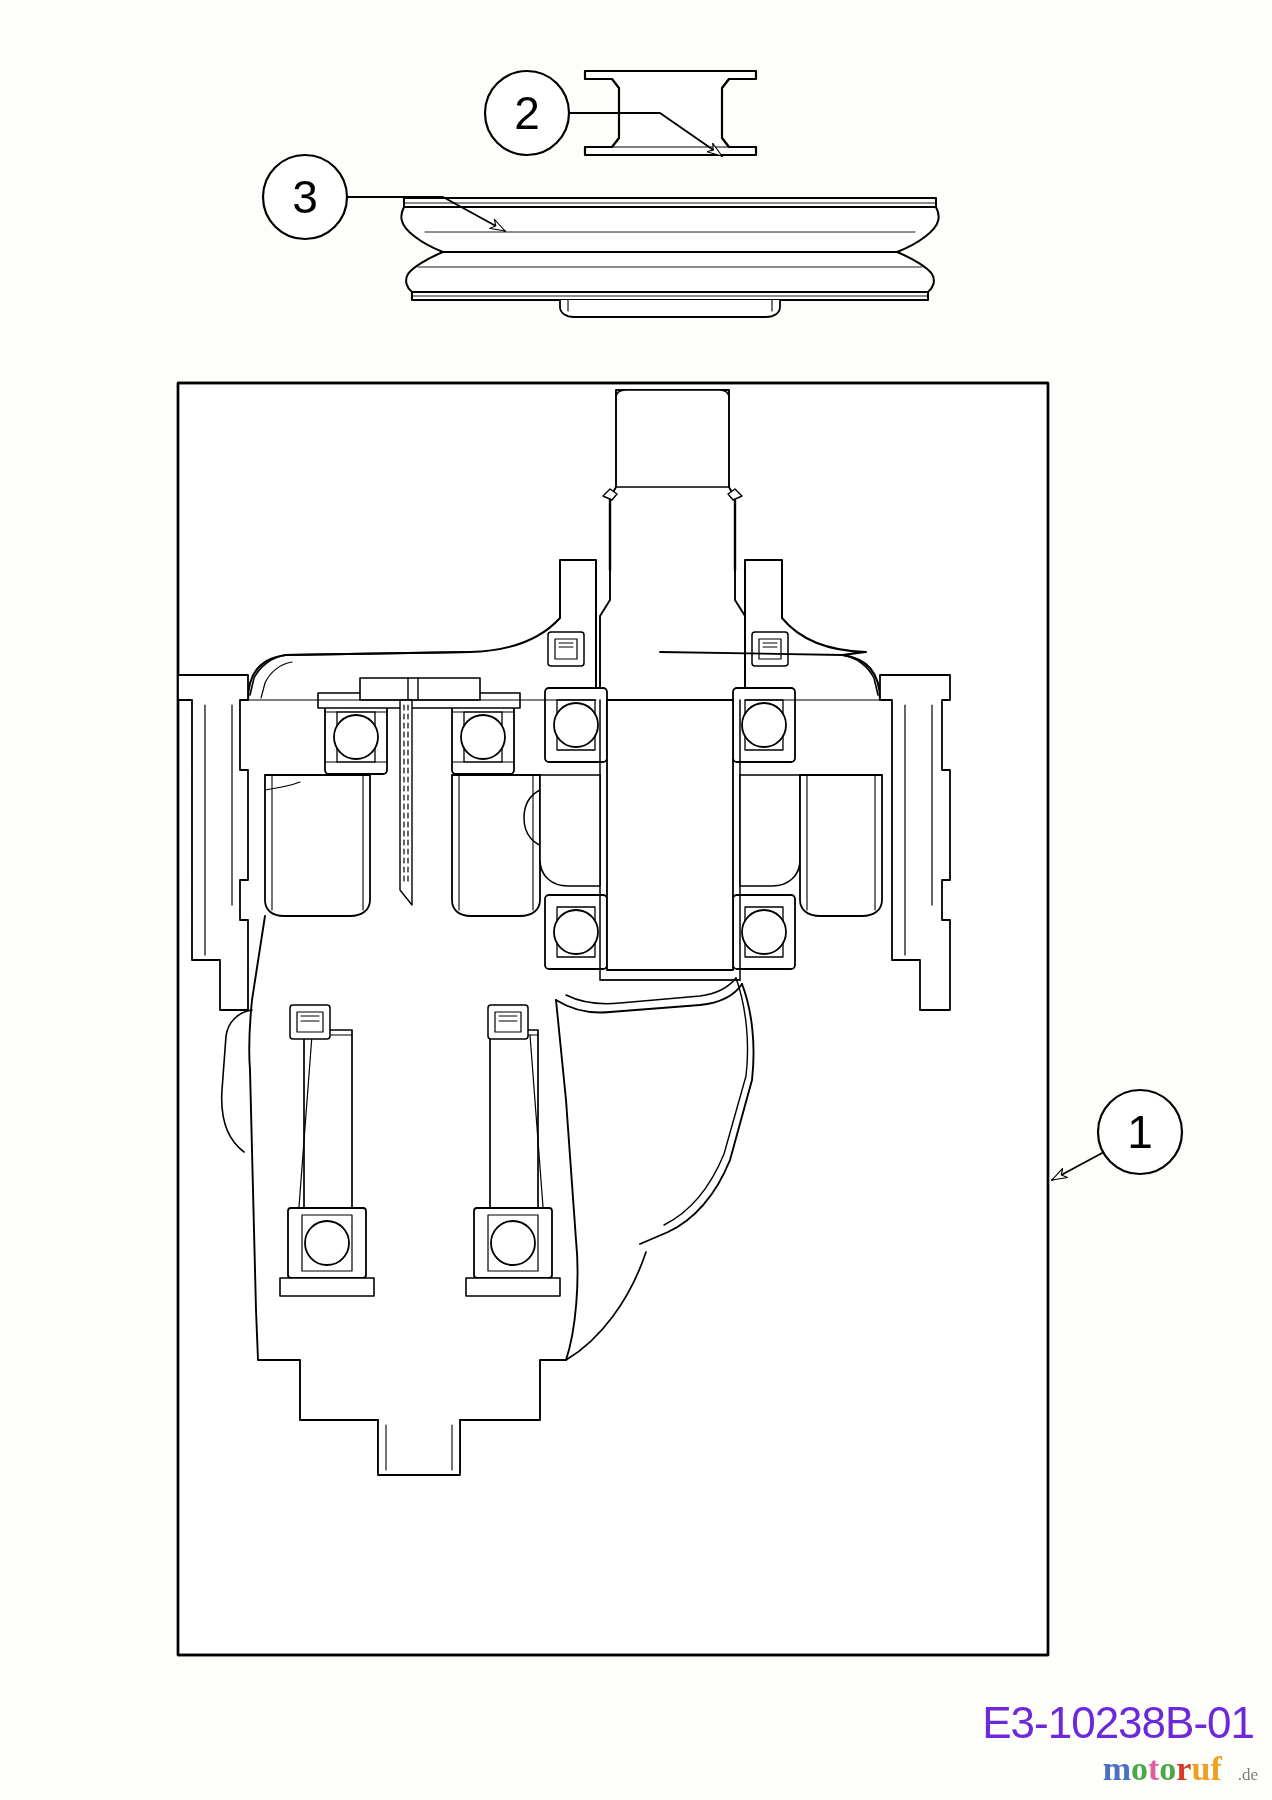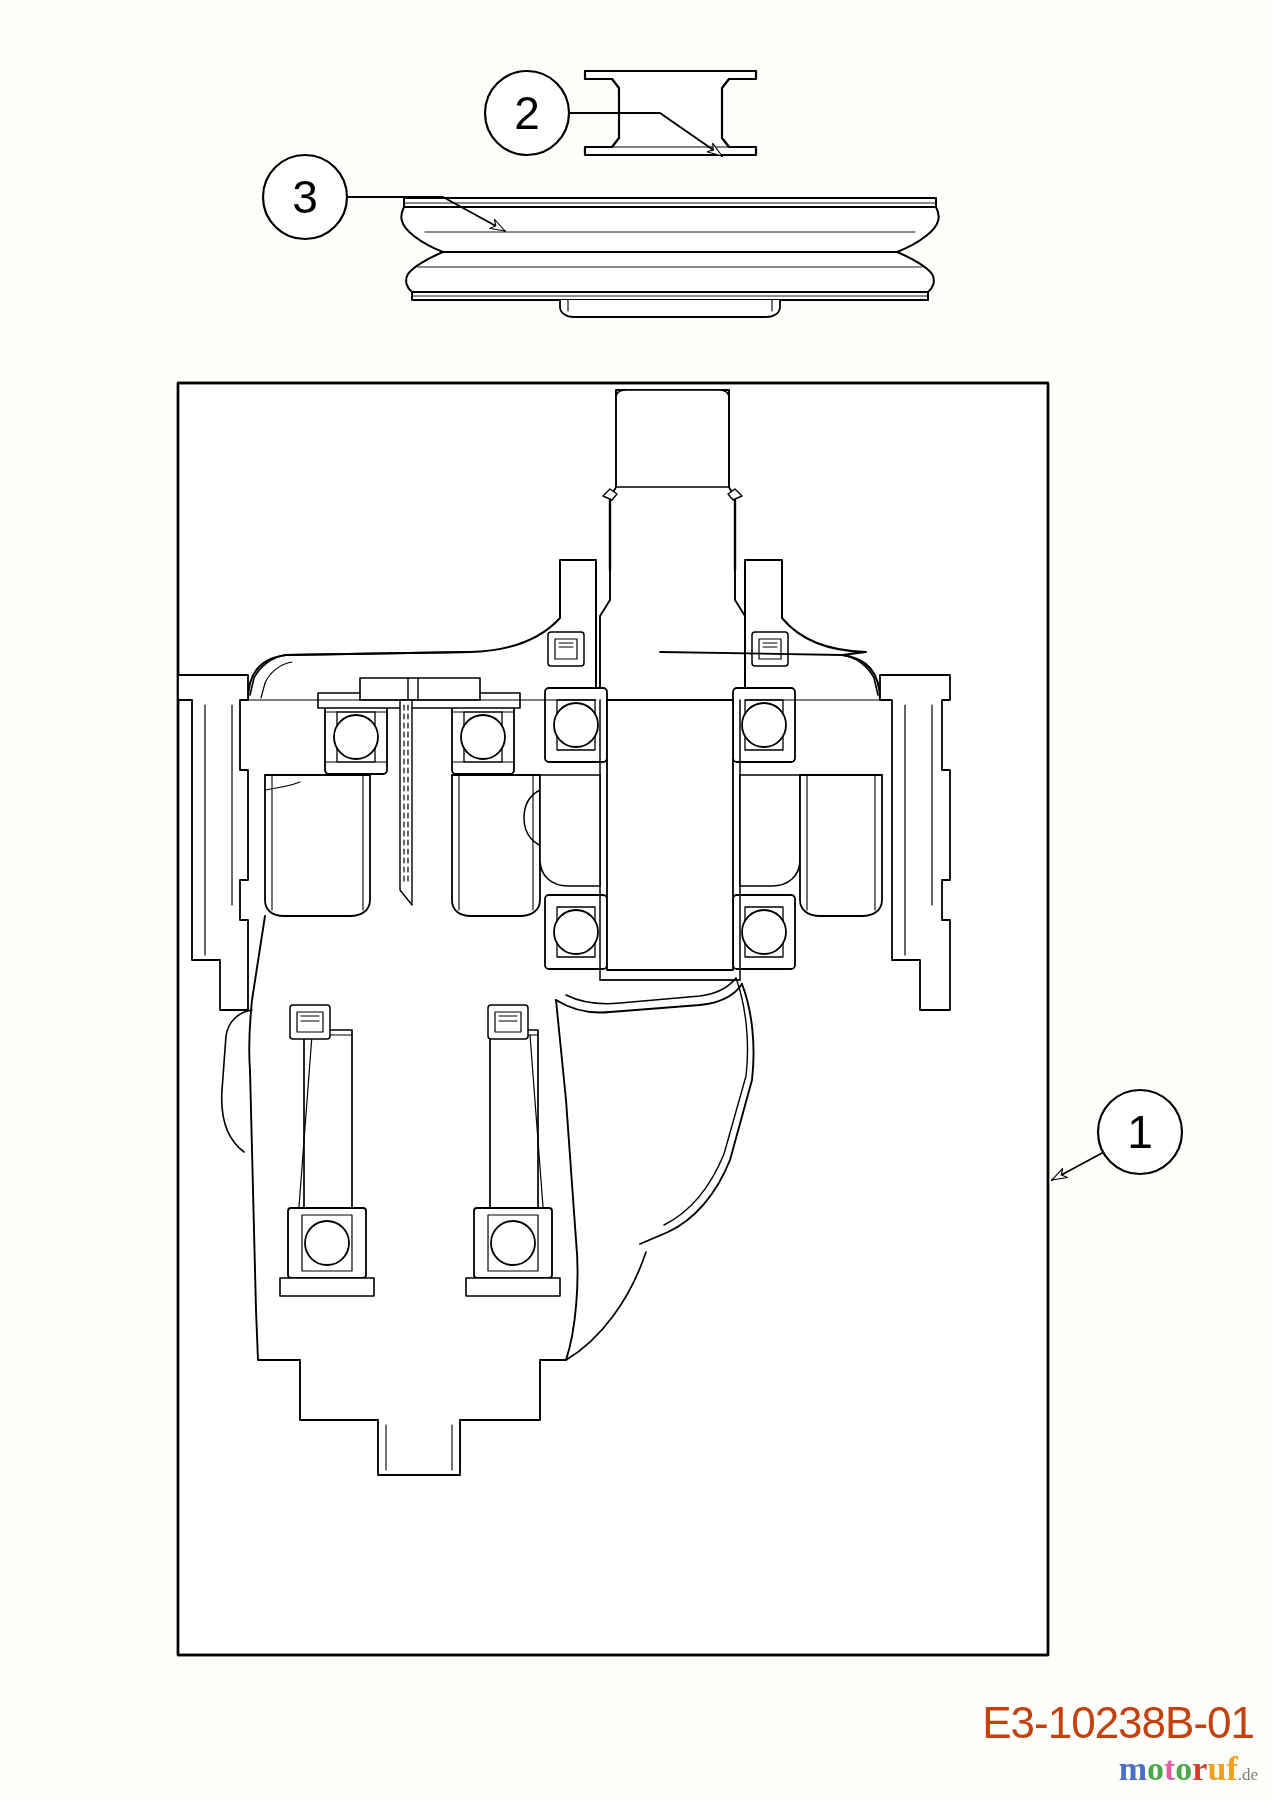--- a/index.html
+++ b/index.html
@@ -27,38 +27,39 @@
     display: block;
   }
   .part-code {
     position: absolute;
     right: 18px;
     bottom: 52px;
     font-family: "Liberation Sans", sans-serif;
     font-size: 44px;
     font-weight: 400;
     letter-spacing: -1px;
-    color: #c2410c;
+    color: #6d28d9;
     white-space: nowrap;
   }
   .watermark {
     position: absolute;
     right: 14px;
     bottom: 14px;
     font-family: "Liberation Serif", serif;
     font-size: 34px;
     font-weight: 700;
     line-height: 1;
     white-space: nowrap;
     user-select: none;
   }
   .watermark .wm-suffix {
     font-size: 17px;
     font-weight: 400;
     color: #7d7d7d;
+    margin-left: 16px;
   }
 </style>
 </head>
 <body>
 
 <div id="page">
 
   <svg id="diagram-svg" viewBox="0 0 1272 1800">
     <defs>
       <marker id="hollow-arrow" markerWidth="16" markerHeight="12" refX="15" refY="6" orient="auto" markerUnits="userSpaceOnUse">

